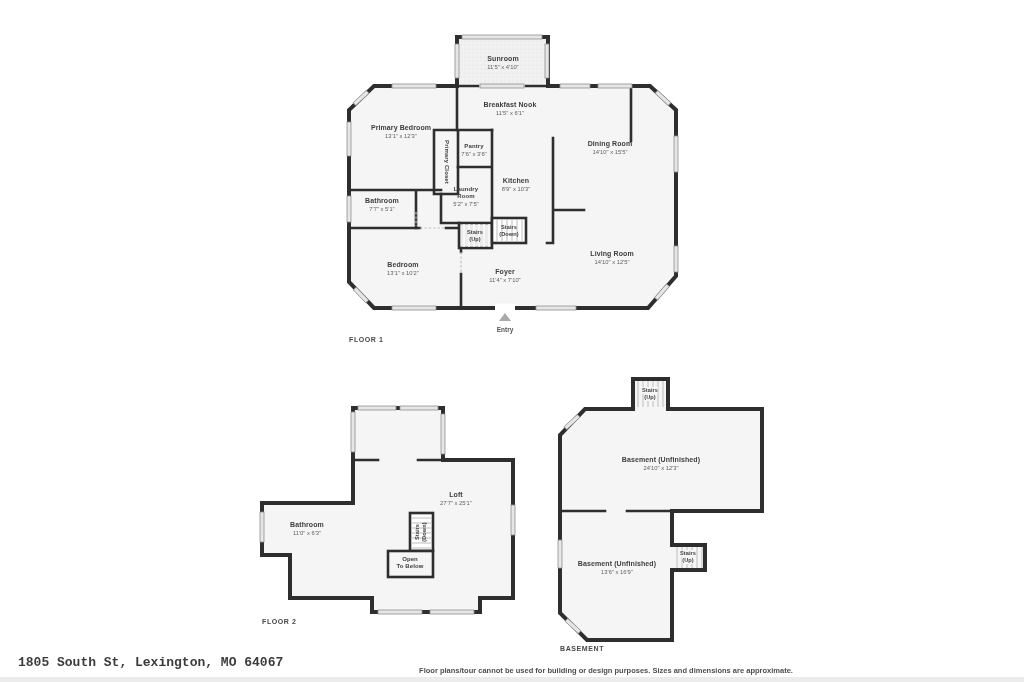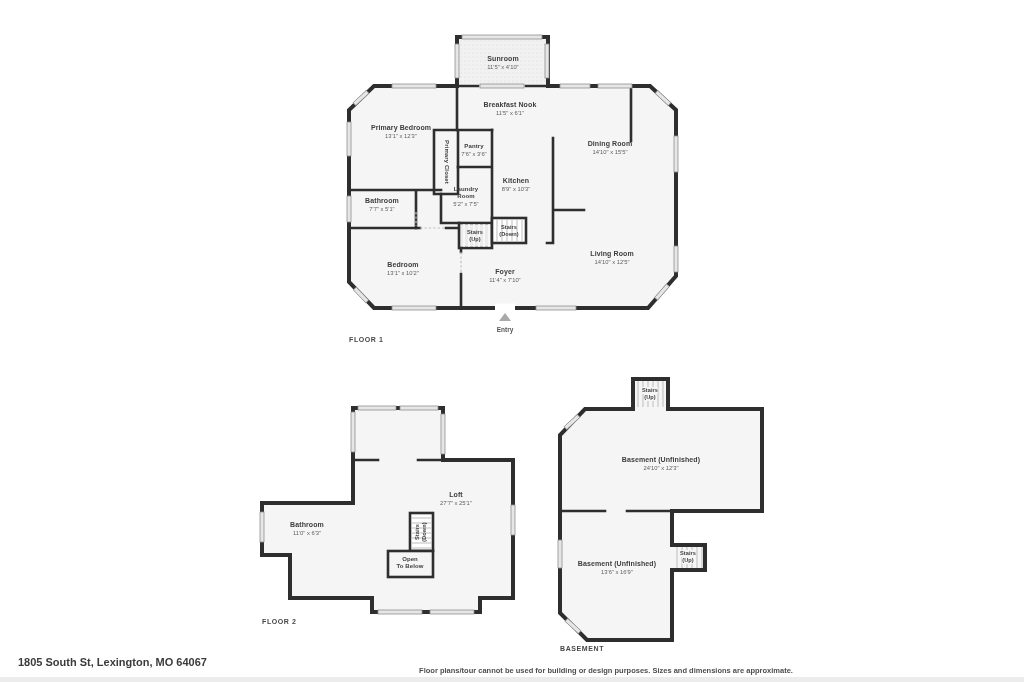--- a/index.html
+++ b/index.html
@@ -27,22 +27,22 @@
   .label .nm{font-size:7px;font-weight:700;letter-spacing:.1px;white-space:nowrap;}
   .label .dm{font-size:5.8px;font-weight:400;color:var(--dim);margin-top:1px;white-space:nowrap;}
   .label.sm .nm{font-size:6px;}
   .label.xs .nm{font-size:5.6px;line-height:1.25;}
   .label.rot{transform:translate(-50%,-50%) rotate(-90deg);}
   .label.vrl .nm{writing-mode:vertical-rl;text-orientation:mixed;font-size:6px;white-space:nowrap;}
   .floor-label{position:absolute;transform:translateY(-50%);font-size:7px;font-weight:700;
                color:var(--floor-label);letter-spacing:.6px;white-space:nowrap;}
   .entry-label{position:absolute;transform:translate(-50%,-50%);font-size:6.5px;font-weight:600;
                color:#565656;}
-  .address{position:absolute;left:18px;top:662px;transform:translateY(-50%);font-size:11px;
-           font-weight:700;color:var(--address);white-space:nowrap;}
+  .address{position:absolute;left:18px;top:662px;transform:translateY(-50%);font-size:13px;
+           font-weight:700;color:var(--address);white-space:nowrap;font-family:Liberation Mono, monospace;}
   .disclaimer{position:absolute;left:606px;top:670px;transform:translate(-50%,-50%);font-size:7.5px;
               font-weight:700;color:var(--footer-text);white-space:nowrap;}
   .footer-strip{position:absolute;left:0;bottom:0;width:100%;height:5px;background:#ececec;}
 </style>
 </head>
 <body>
 
 <div id="canvas">
 
   <svg width="1024" height="682" viewBox="0 0 1024 682">

